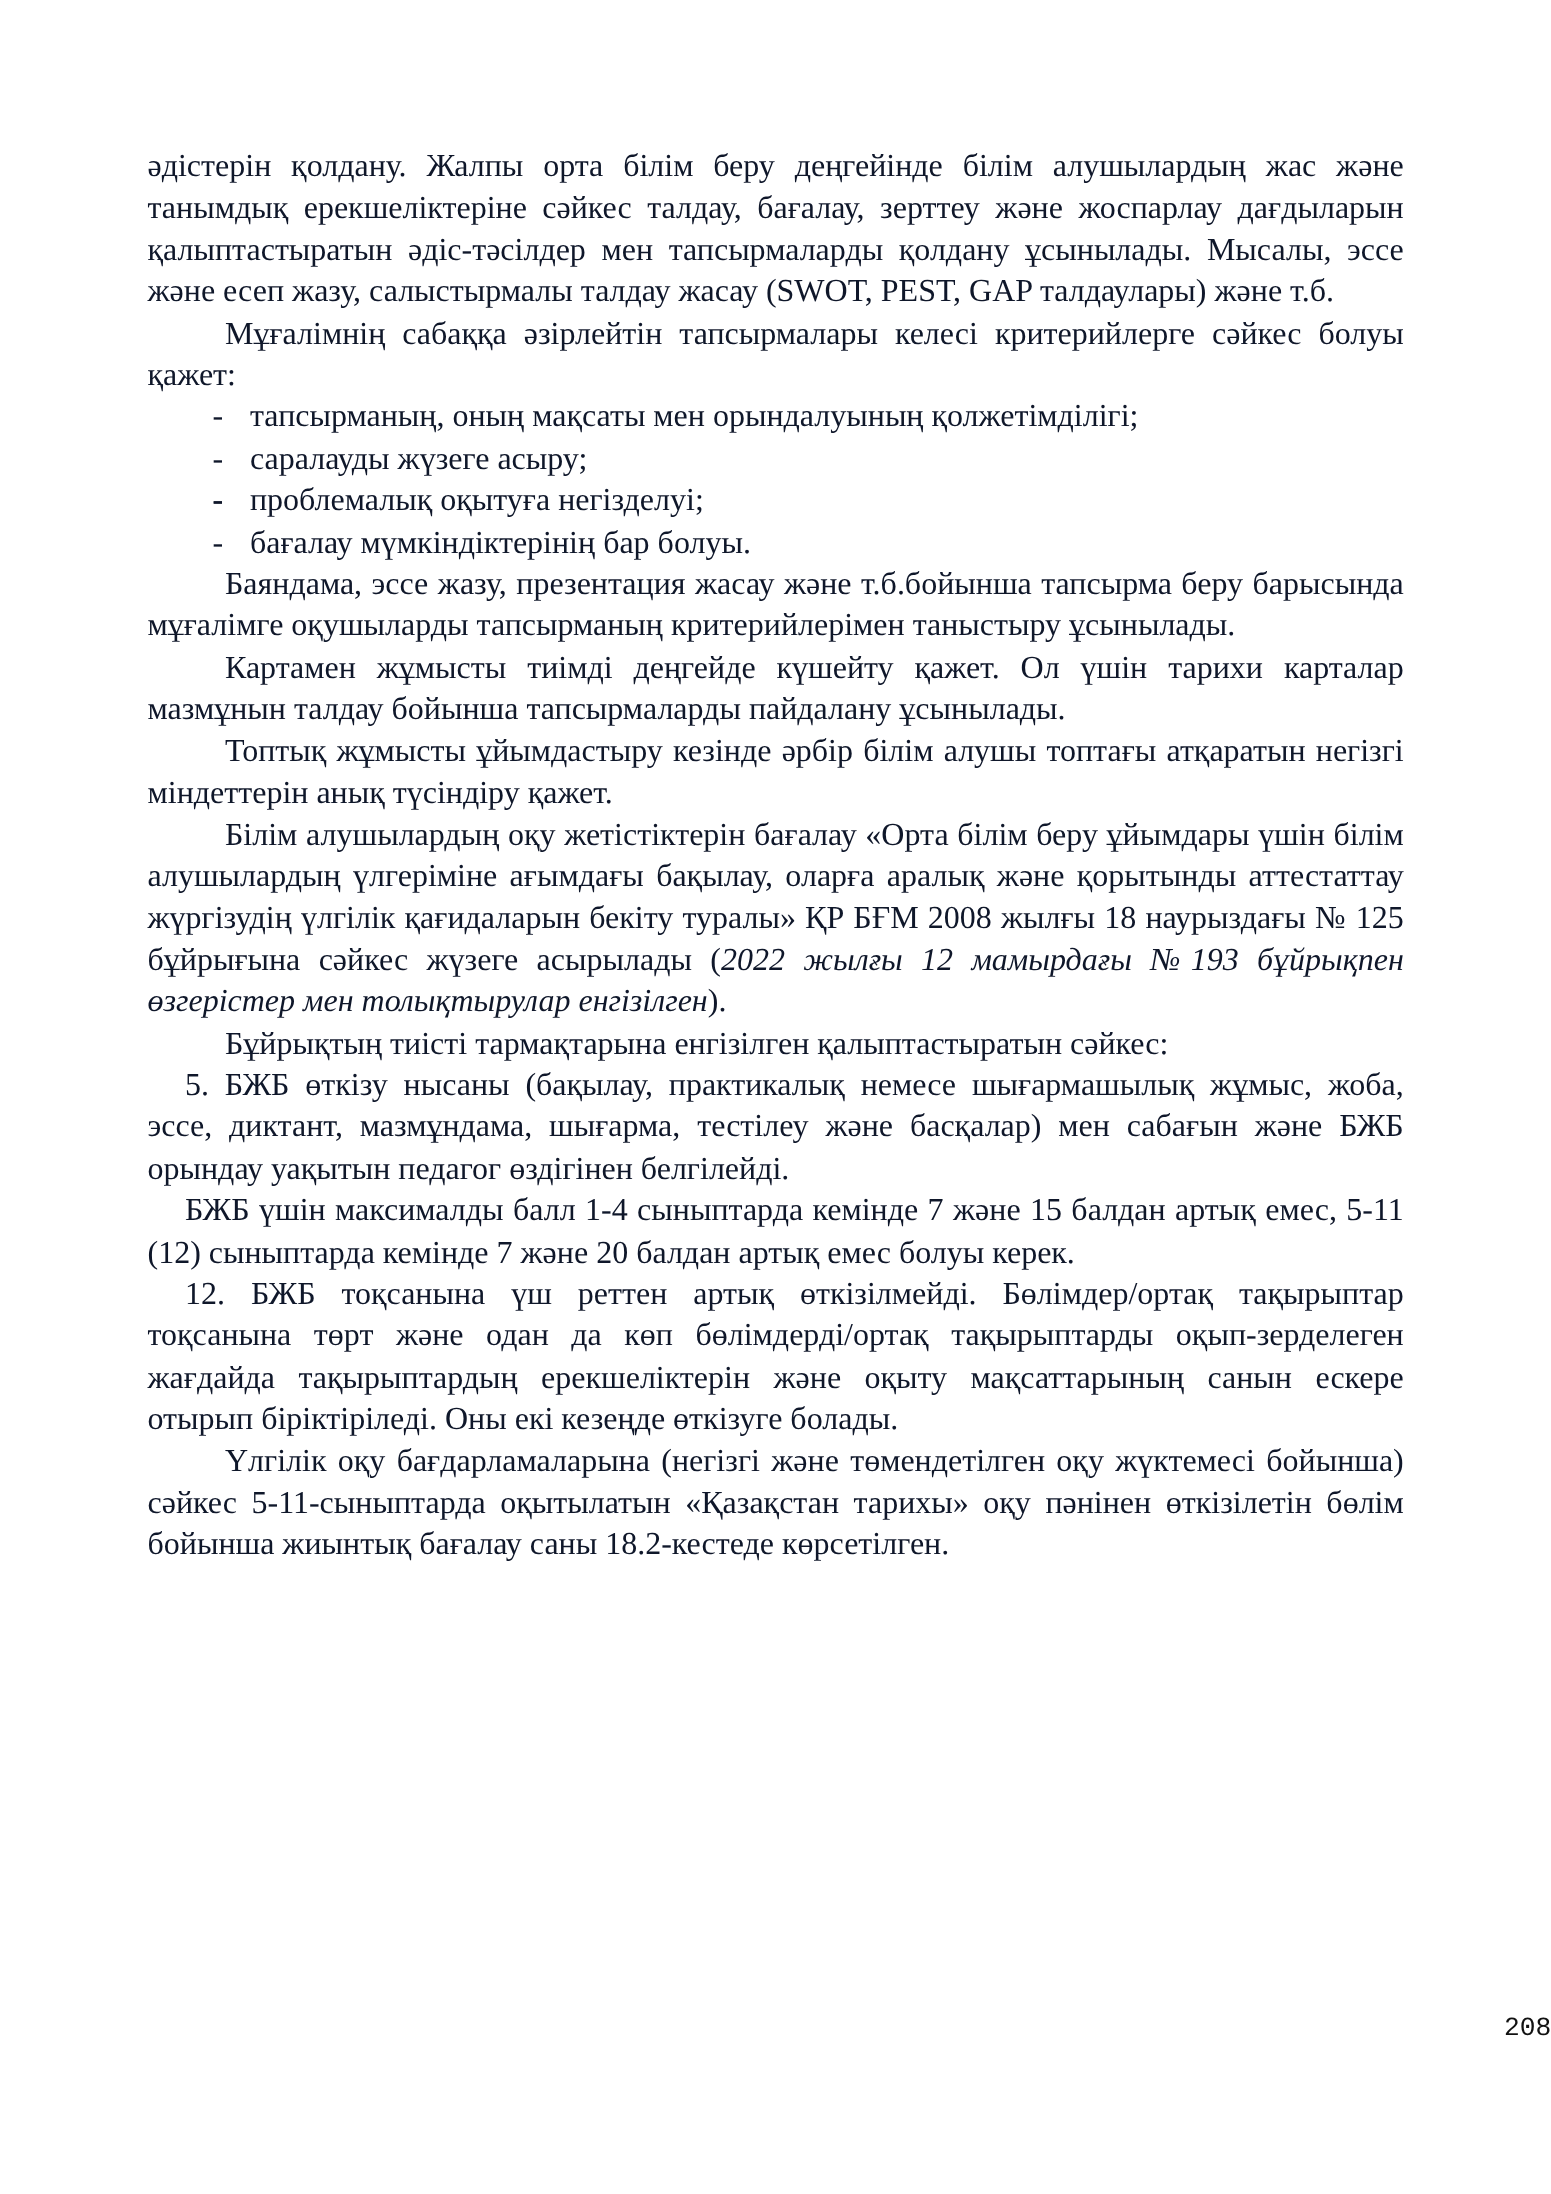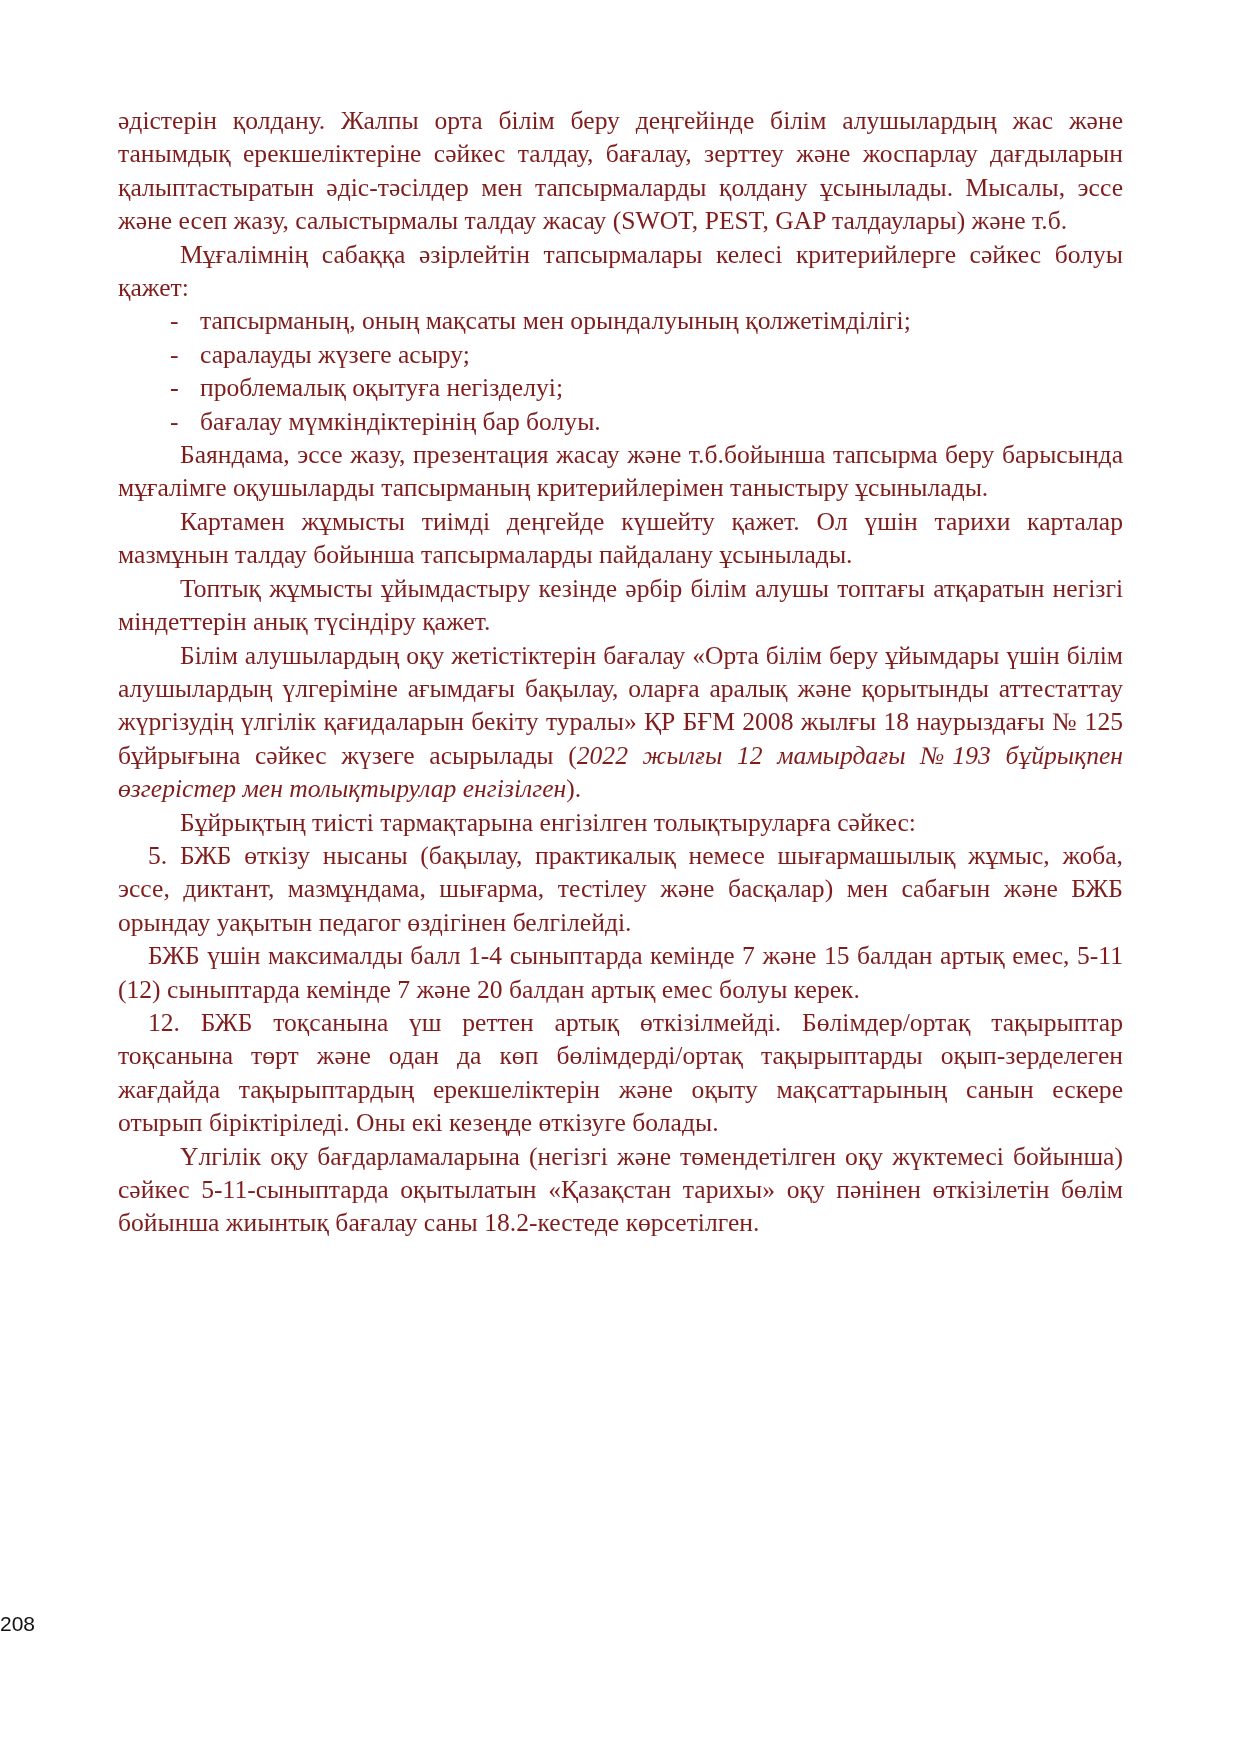--- a/index.html
+++ b/index.html
@@ -1,32 +1,32 @@
 <!DOCTYPE html>
 <html><head>
   <meta charset="utf-8">
   <style>
     html, body { margin: 0; padding: 0; background: #ffffff; }
     body { width: 1241px; height: 1755px; position: relative; overflow: hidden; }
     .page {
-      position: absolute; left: 118px; top: 104px; width: 1005px;
+      position: absolute; left: 118px; top: 116px; width: 1005px;
       font-family: "Liberation Serif", "DejaVu Serif", serif;
-      font-size: 25.6px; line-height: 33.4px; color: #7f1d1d;
+      font-size: 25.6px; line-height: 33.4px; color: #0f172a;
     }
     p { margin: 0; text-align: justify; }
     .indent { text-indent: 62px; }
     .num-indent { text-indent: 30px; }
     .bullets { list-style: none; margin: 0; padding: 0 0 0 52px; }
     .bullets li { margin: 0; position: relative; padding-left: 30px; }
     .bullets li .dash { position: absolute; left: 0; top: 0; }
     .italic { font-style: italic; }
     .heading { font-style: italic; text-align: justify; }
     .page-number {
-      position: absolute; left: 0; width: 1241px; top: 1612px; text-align: left;
-      font-family: Liberation Sans, sans-serif; font-size: 21px; color: #111;
+      position: absolute; left: 0; width: 1241px; top: 1612px; text-align: right;
+      font-family: Liberation Mono, monospace; font-size: 21px; color: #111;
     }
   </style>
 </head>
 <body>
 
 <div class="page">
   <p>әдістерін қолдану. Жалпы орта білім беру деңгейінде білім алушылардың жас және танымдық ерекшеліктеріне сәйкес талдау, бағалау, зерттеу және жоспарлау дағдыларын қалыптастыратын әдіс-тәсілдер мен тапсырмаларды қолдану ұсынылады. Мысалы, эссе және есеп жазу, салыстырмалы талдау жасау (SWOT, PEST, GAP талдаулары) және т.б.</p>
   <p class="indent">Мұғалімнің сабаққа әзірлейтін тапсырмалары келесі критерийлерге сәйкес болуы қажет:</p>
 
   <ul class="bullets">
@@ -37,21 +37,21 @@
     <li><span class="dash">-</span><span>бағалау мүмкіндіктерінің бар болуы.</span></li>
   </ul>
 
   <p class="indent">Баяндама, эссе жазу, презентация жасау және т.б.бойынша тапсырма беру барысында мұғалімге оқушыларды тапсырманың критерийлерімен таныстыру ұсынылады.</p>
   <p class="indent">Картамен жұмысты тиімді деңгейде күшейту қажет. Ол үшін тарихи карталар мазмұнын талдау бойынша тапсырмаларды пайдалану ұсынылады.</p>
   <p class="indent">Топтық жұмысты ұйымдастыру кезінде әрбір білім алушы топтағы атқаратын негізгі міндеттерін анық түсіндіру қажет.</p>
 
 
   <p class="indent"><span>Білім алушылардың оқу жетістіктерін бағалау «Орта білім беру ұйымдары үшін білім алушылардың үлгеріміне ағымдағы бақылау, оларға аралық және қорытынды аттестаттау жүргізудің үлгілік қағидаларын бекіту туралы» ҚР БҒМ 2008 жылғы 18 наурыздағы № 125 бұйрығына сәйкес жүзеге асырылады (</span><span class="italic">2022 жылғы 12 мамырдағы №193 бұйрықпен өзгерістер мен толықтырулар енгізілген</span><span>).</span></p>
 
-  <p class="indent">Бұйрықтың тиісті тармақтарына енгізілген толықтыруларға сәйкес:</p>
+  <p class="indent">Бұйрықтың тиісті тармақтарына енгізілген қалыптастыратын сәйкес:</p>
   <p class="num-indent">5. БЖБ өткізу нысаны (бақылау, практикалық немесе шығармашылық жұмыс, жоба, эссе, диктант, мазмұндама, шығарма, тестілеу және басқалар) мен сабағын және БЖБ орындау уақытын педагог өздігінен белгілейді.</p>
   <p class="num-indent">БЖБ үшін максималды балл 1-4 сыныптарда кемінде 7 және 15 балдан артық емес, 5-11 (12) сыныптарда кемінде 7 және 20 балдан артық емес болуы керек.</p>
   <p class="num-indent">12. БЖБ тоқсанына үш реттен артық өткізілмейді. Бөлімдер/ортақ тақырыптар тоқсанына төрт және одан да көп бөлімдерді/ортақ тақырыптарды оқып-зерделеген жағдайда тақырыптардың ерекшеліктерін және оқыту мақсаттарының санын ескере отырып біріктіріледі. Оны екі кезеңде өткізуге болады.</p>
 
   <p class="indent">Үлгілік оқу бағдарламаларына (негізгі және төмендетілген оқу жүктемесі бойынша) сәйкес 5-11-сыныптарда оқытылатын «Қазақстан тарихы» оқу пәнінен өткізілетін бөлім бойынша жиынтық бағалау саны 18.2-кестеде көрсетілген.</p>
 </div>
 
 <div class="page-number">208</div>
 
 </body></html>

